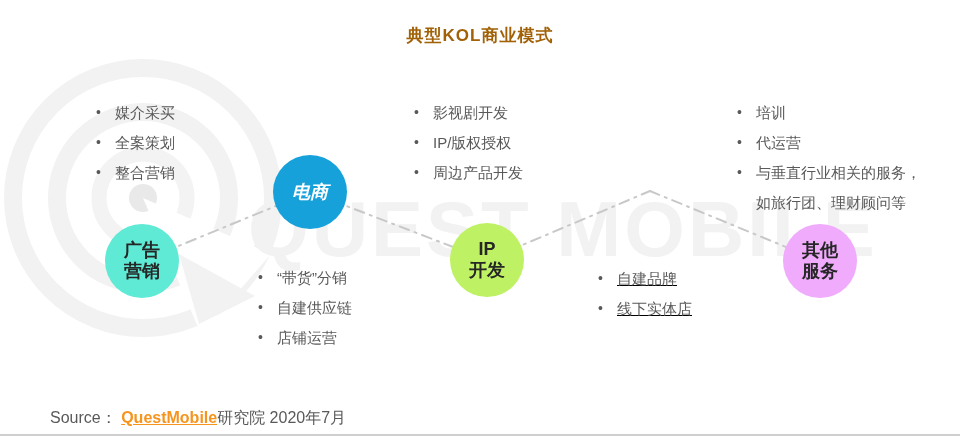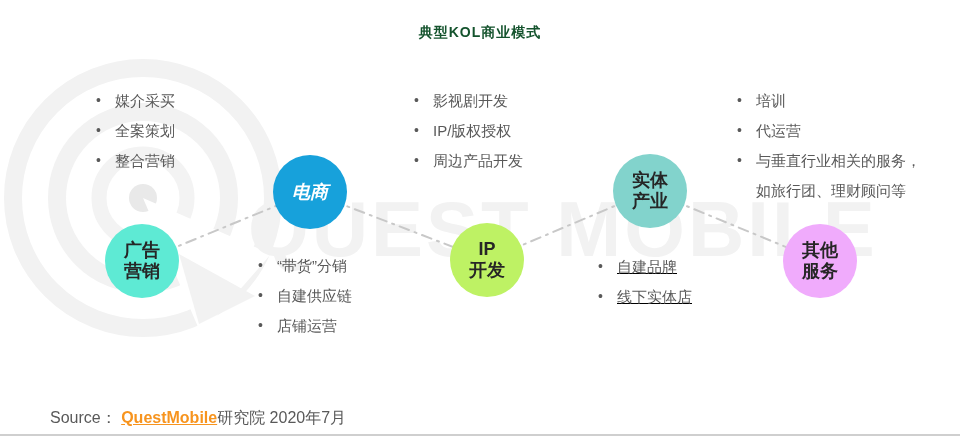--- a/index.html
+++ b/index.html
@@ -4,21 +4,21 @@
 <style>
   html,body { margin:0; padding:0; background:#ffffff; }
   body { font-family:"Liberation Sans","DejaVu Sans",sans-serif; }
   .canvas {
     position:relative; width:960px; height:444px; background:#ffffff;
     overflow:hidden; margin:0 auto;
   }
   
   .title {
     position:absolute; left:0; top:24px; width:960px;
-    text-align:center; font-size:14px; font-weight:bold; color:#14532d;
+    text-align:center; font-size:17px; font-weight:bold; color:#a16207;
     letter-spacing:1px; z-index:6;
   }
   
   .wm-logo { position:absolute; left:3px; top:58px; width:280px; height:280px; z-index:0; }
   .wm-text {
     position:absolute; left:248px; top:190px; z-index:0;
     font-size:78px; font-weight:bold; letter-spacing:3px; color:#f2f2f2;
     white-space:nowrap; line-height:1;
   }
   
@@ -29,21 +29,21 @@
     display:flex; align-items:center; justify-content:center; text-align:center;
     z-index:3;
   }
   .node .label { font-size:18px; font-weight:bold; line-height:21px; }
   .node .label span { display:block; }
   .node .label span:empty { display:none; }
   
   .blist { position:absolute; z-index:2; margin:0; padding:0; list-style:none; }
   .blist li {
     font-size:15px; color:#595959; line-height:18px; margin-bottom:12px;
-    white-space:nowrap; position:relative; padding-left:19px;
+    white-space:nowrap; position:relative; padding-left:19px;margin-top:12px;
   }
   .blist li::before {
     content:"\2022"; position:absolute; left:0; top:-1px;
     color:#595959; font-size:14px;
   }
   .blist li.no-bullet::before { content:""; }
   
   .footer {
     position:absolute; left:50px; top:408px; font-size:16px; color:#595959;
     z-index:6; white-space:nowrap;
@@ -127,26 +127,20 @@
     </div>
   </div>
 
   <div class="node" style="left: 450px; top: 223px; background-color: #bef264;">
     <div class="label" style="color: rgb(38, 38, 38);">
       <span>IP</span>
       <span>开发</span>
     </div>
   </div>
 
-  <div class="node" style="left: 613px; top: 154px; background-color: rgb(130, 211, 204);">
-    <div class="label" style="color: rgb(38, 38, 38);">
-      <span>实体</span>
-      <span>产业</span>
-    </div>
-  </div>
 
   <div class="node" style="left: 783px; top: 224px; background-color: #f0abfc;">
     <div class="label" style="color: rgb(38, 38, 38);">
       <span>其他</span>
       <span>服务</span>
     </div>
   </div>
 
   <div class="footer">
     <span>Source：</span>

